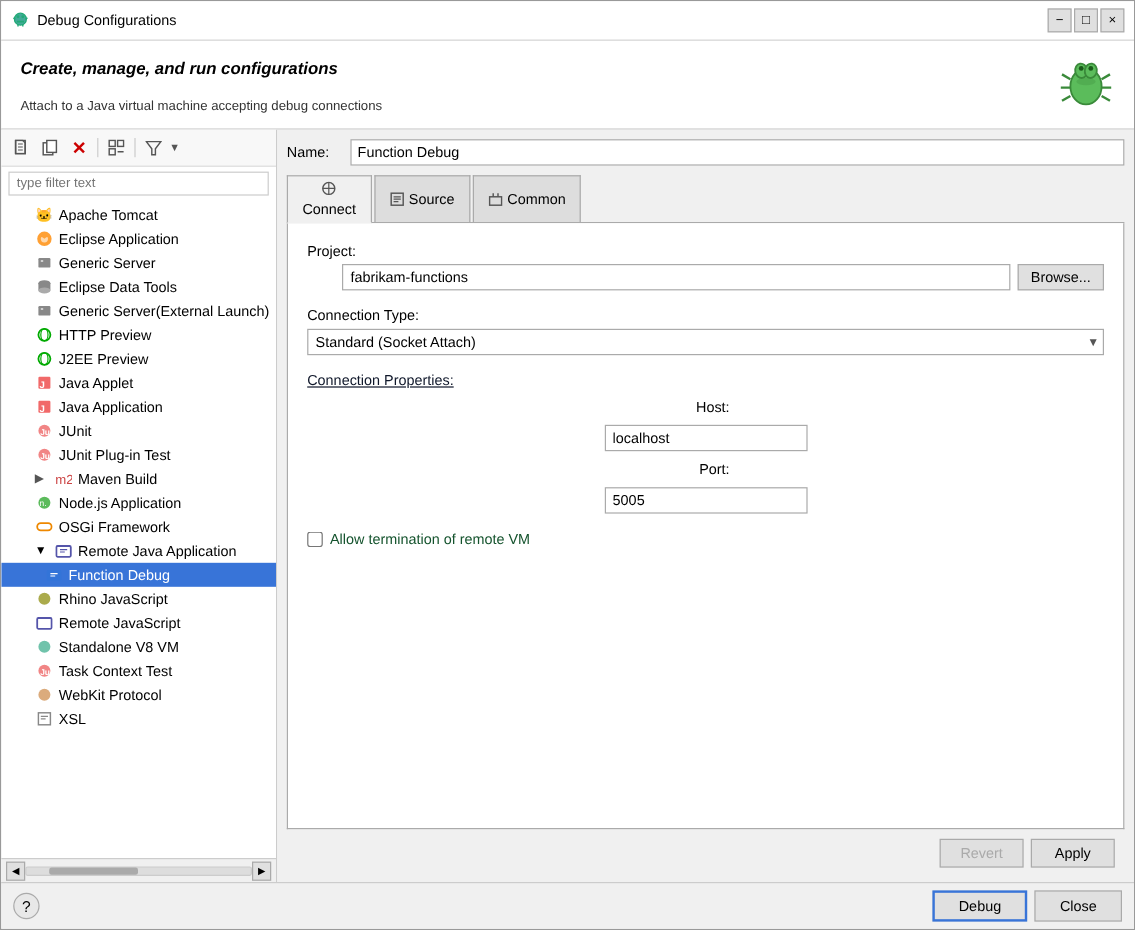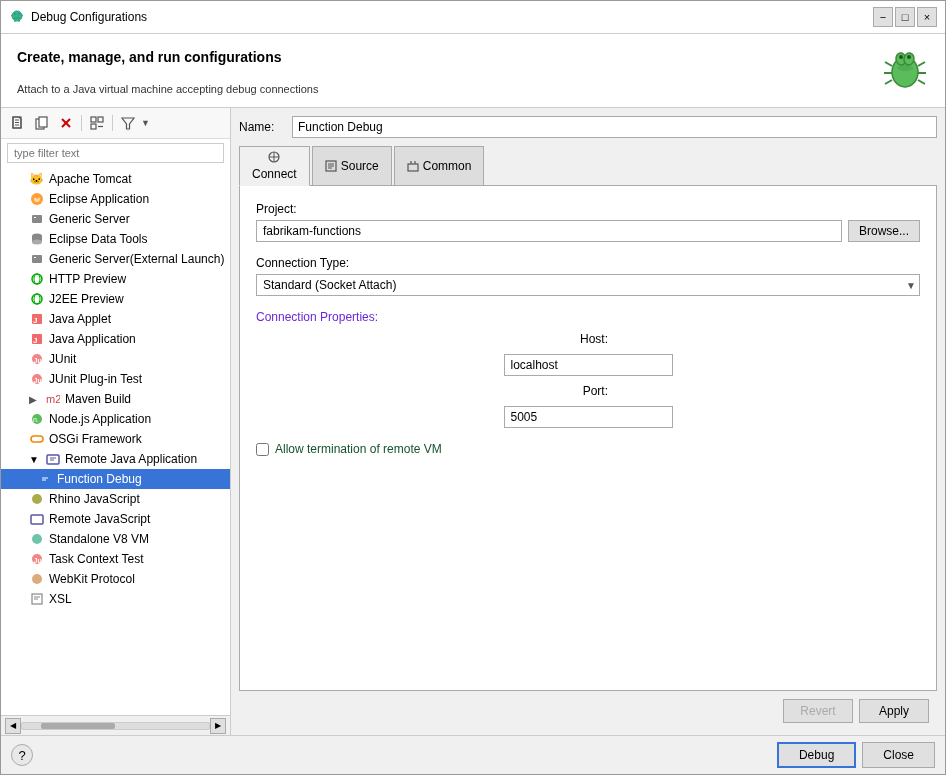--- a/index.html
+++ b/index.html
@@ -61,20 +61,21 @@
       border-bottom: 1px solid #ccc;
       display: flex;
       justify-content: space-between;
       align-items: center;
     }
     .header-left h2 {
       font-size: 14px;
       font-weight: bold;
       color: #000;
       margin-bottom: 18px;
+      font-style: italic;
     }
     .header-left p {
       font-size: 11px;
       color: #333;
     }
 
     .main-content {
       display: flex;
       flex: 1;
       overflow: hidden;
@@ -246,20 +247,21 @@
       font-size: 12px;
       color: #000;
       margin-bottom: 4px;
     }
     .form-input {
       width: 100%;
       padding: 3px 6px;
       border: 1px solid #aaa;
       font-size: 12px;
       background: #fff;
+      margin-left: 29px;
     }
     .form-row-input {
       display: flex;
       gap: 6px;
       align-items: center;
     }
     .browse-btn {
       padding: 3px 10px;
       background: #e0e0e0;
       border: 1px solid #aaa;
@@ -284,22 +286,23 @@
     .select-arrow {
       position: absolute;
       right: 4px;
       pointer-events: none;
       font-size: 10px;
       color: #555;
     }
     .conn-props-label {
       font-size: 12px;
       font-weight: normal;
-      color: #6d28d9;
+      color: #0f172a;
       margin-bottom: 8px;
+      text-decoration: underline;
     }
     .prop-row {
       display: flex;
       align-items: center;
       gap: 8px;
       margin-bottom: 8px;
       flex-direction: column;
     }
     .prop-label {
       width: 40px;

